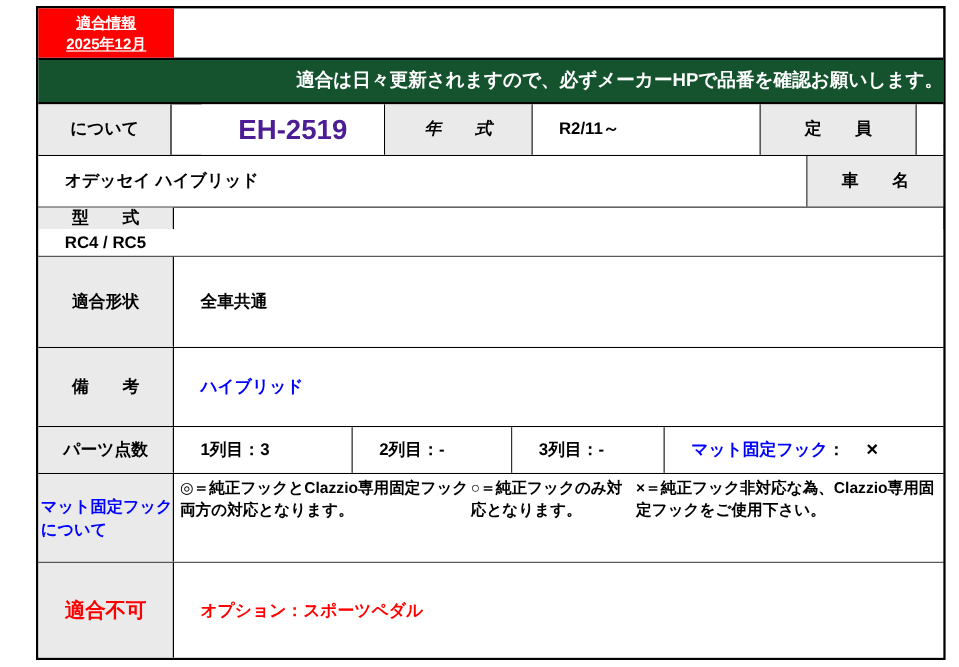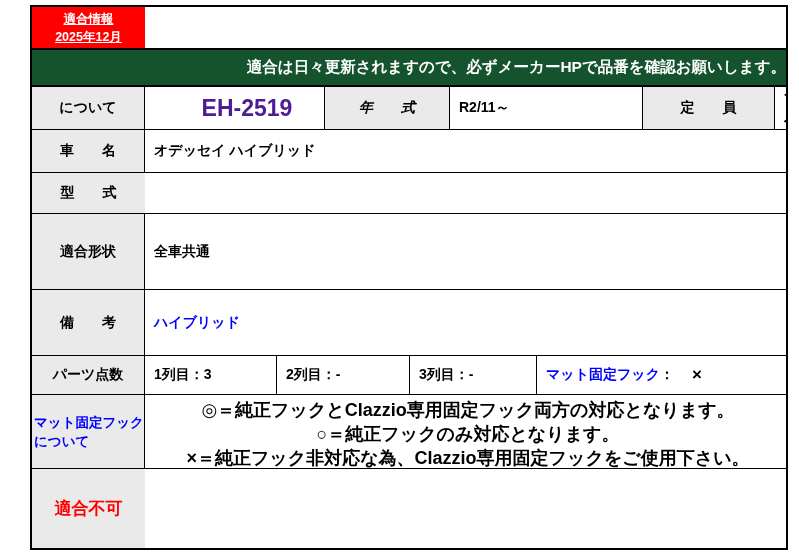--- a/index.html
+++ b/index.html
@@ -10,21 +10,21 @@
   .sheet{position:absolute;left:30px;top:5px;width:758px;height:545px;
          border:2.5px solid #000;display:flex;flex-direction:column;background:#fff;}
 
   .row{display:flex;flex-direction:row;width:100%;border-bottom:1.5px solid #000;}
   .row:last-child{border-bottom:none;}
 
   .cell{border-right:1.5px solid #000;display:flex;align-items:center;overflow:hidden;}
   .cell:last-child{border-right:none;}
 
   .label-cell{background:#EAEAEA;justify-content:center;font-size:14px;text-align:center;}
-  .value-cell{background:#fff;justify-content:flex-start;padding-left:9px;font-size:14px;}
+  .value-cell{background:#fff;justify-content:flex-start;padding-left:22px;font-size:14px;}
 
   
   .r-header{height:43px;border-bottom:2px solid #000;}
   .info-box{width:113px;background:#FF0000;color:#fff;flex-direction:column;
             justify-content:center;align-items:center;font-size:12.5px;line-height:18px;
             border-right:2px solid #000;display:flex;}
   .info-box span{text-decoration:underline;}
   .title-box{flex:1;background:#D9DEF0;justify-content:center;font-size:19px;}
 
   
@@ -34,42 +34,42 @@
   
   .r-product{height:43px;}
   .w-label{width:113px;}
   .code-cell{width:155px;justify-content:center;color:#4c1d95;font-size:23px;background:#fff;margin-left:25px;}
   .yearlab-cell{width:125px;font-style:italic;}
   .year-cell{width:193px;}
   .caplab-cell{width:132px;}
   .cap-cell{flex:1;}
 
   .r-carname{height:43px;}
-  .r-model{height:41px;}
+  .r-model{height:41px;flex-direction:column;}
   .r-shape{height:76px;}
   .r-remarks{height:66px;}
   .blue-text{color:#0000FF;}
   .red-text{color:#FF0000;}
 
   
   .r-parts{height:39px;}
-  .p1{width:132px;}
+  .p1{width:149px;}
   .p2{width:133px;}
   .p3{width:127px;}
   .hook-cell{flex:1;font-size:14px;}
   .hook-cell .x-mark{margin-left:18px;font-size:17px;color:#000;}
   .hook-cell .sep{color:#000;}
 
   
   .r-hookinfo{height:74px;}
   .hookinfo-label{width:113px;background:#EAEAEA;display:flex;flex-direction:column;
                   justify-content:center;align-items:flex-start;padding-left:2px;
                   font-size:13.5px;line-height:19px;border-right:1.5px solid #000;}
-  .hookinfo-body{flex:1;display:flex;flex-direction:column;justify-content:space-around;
-                 padding:3px 0 3px 5px;font-size:18px;background:#fff;text-align:center;}
+  .hookinfo-body{flex:1;display:flex;flex-direction:row;justify-content:space-around;
+                 padding:3px 0 3px 5px;font-size:13px;background:#fff;}
 
   
   .r-incomp{flex:1;}
   .incomp-label{font-size:17px;}
 </style>
 </head>
 <body>
 
 <div class="sheet">
 
@@ -89,26 +89,27 @@
   <div class="row r-product">
     <div class="cell label-cell w-label">について</div>
     <div class="cell code-cell">EH-2519</div>
     <div class="cell label-cell yearlab-cell">年　　式</div>
     <div class="cell value-cell year-cell">R2/11～</div>
     <div class="cell label-cell caplab-cell">定　　員</div>
     <div class="cell value-cell cap-cell">7 人</div>
   </div>
 
   <div class="row r-carname">
+    <div class="cell value-cell" style="flex:1;">オデッセイ ハイブリッド</div>
     <div class="cell label-cell w-label">車　　名</div>
-    <div class="cell value-cell" style="flex:1;">オデッセイ ハイブリッド</div>
   </div>
 
   <div class="row r-model">
     <div class="cell label-cell w-label">型　　式</div>
+    <div class="cell value-cell" style="flex:1;">RC4 / RC5</div>
   </div>
 
   <div class="row r-shape">
     <div class="cell label-cell w-label">適合形状</div>
     <div class="cell value-cell" style="flex:1;">全車共通</div>
   </div>
 
   <div class="row r-remarks">
     <div class="cell label-cell w-label">備　　考</div>
     <div class="cell value-cell blue-text" style="flex:1;">ハイブリッド</div>
@@ -133,15 +134,16 @@
     </div>
     <div class="hookinfo-body">
       <span>◎＝純正フックとClazzio専用固定フック両方の対応となります。</span>
       <span>○＝純正フックのみ対応となります。</span>
       <span>×＝純正フック非対応な為、Clazzio専用固定フックをご使用下さい。</span>
     </div>
   </div>
 
   <div class="row r-incomp">
     <div class="cell label-cell w-label red-text incomp-label">適合不可</div>
+    <div class="cell value-cell red-text" style="flex:1;">オプション：スポーツペダル</div>
   </div>
 
 </div>
 
 </body></html>

